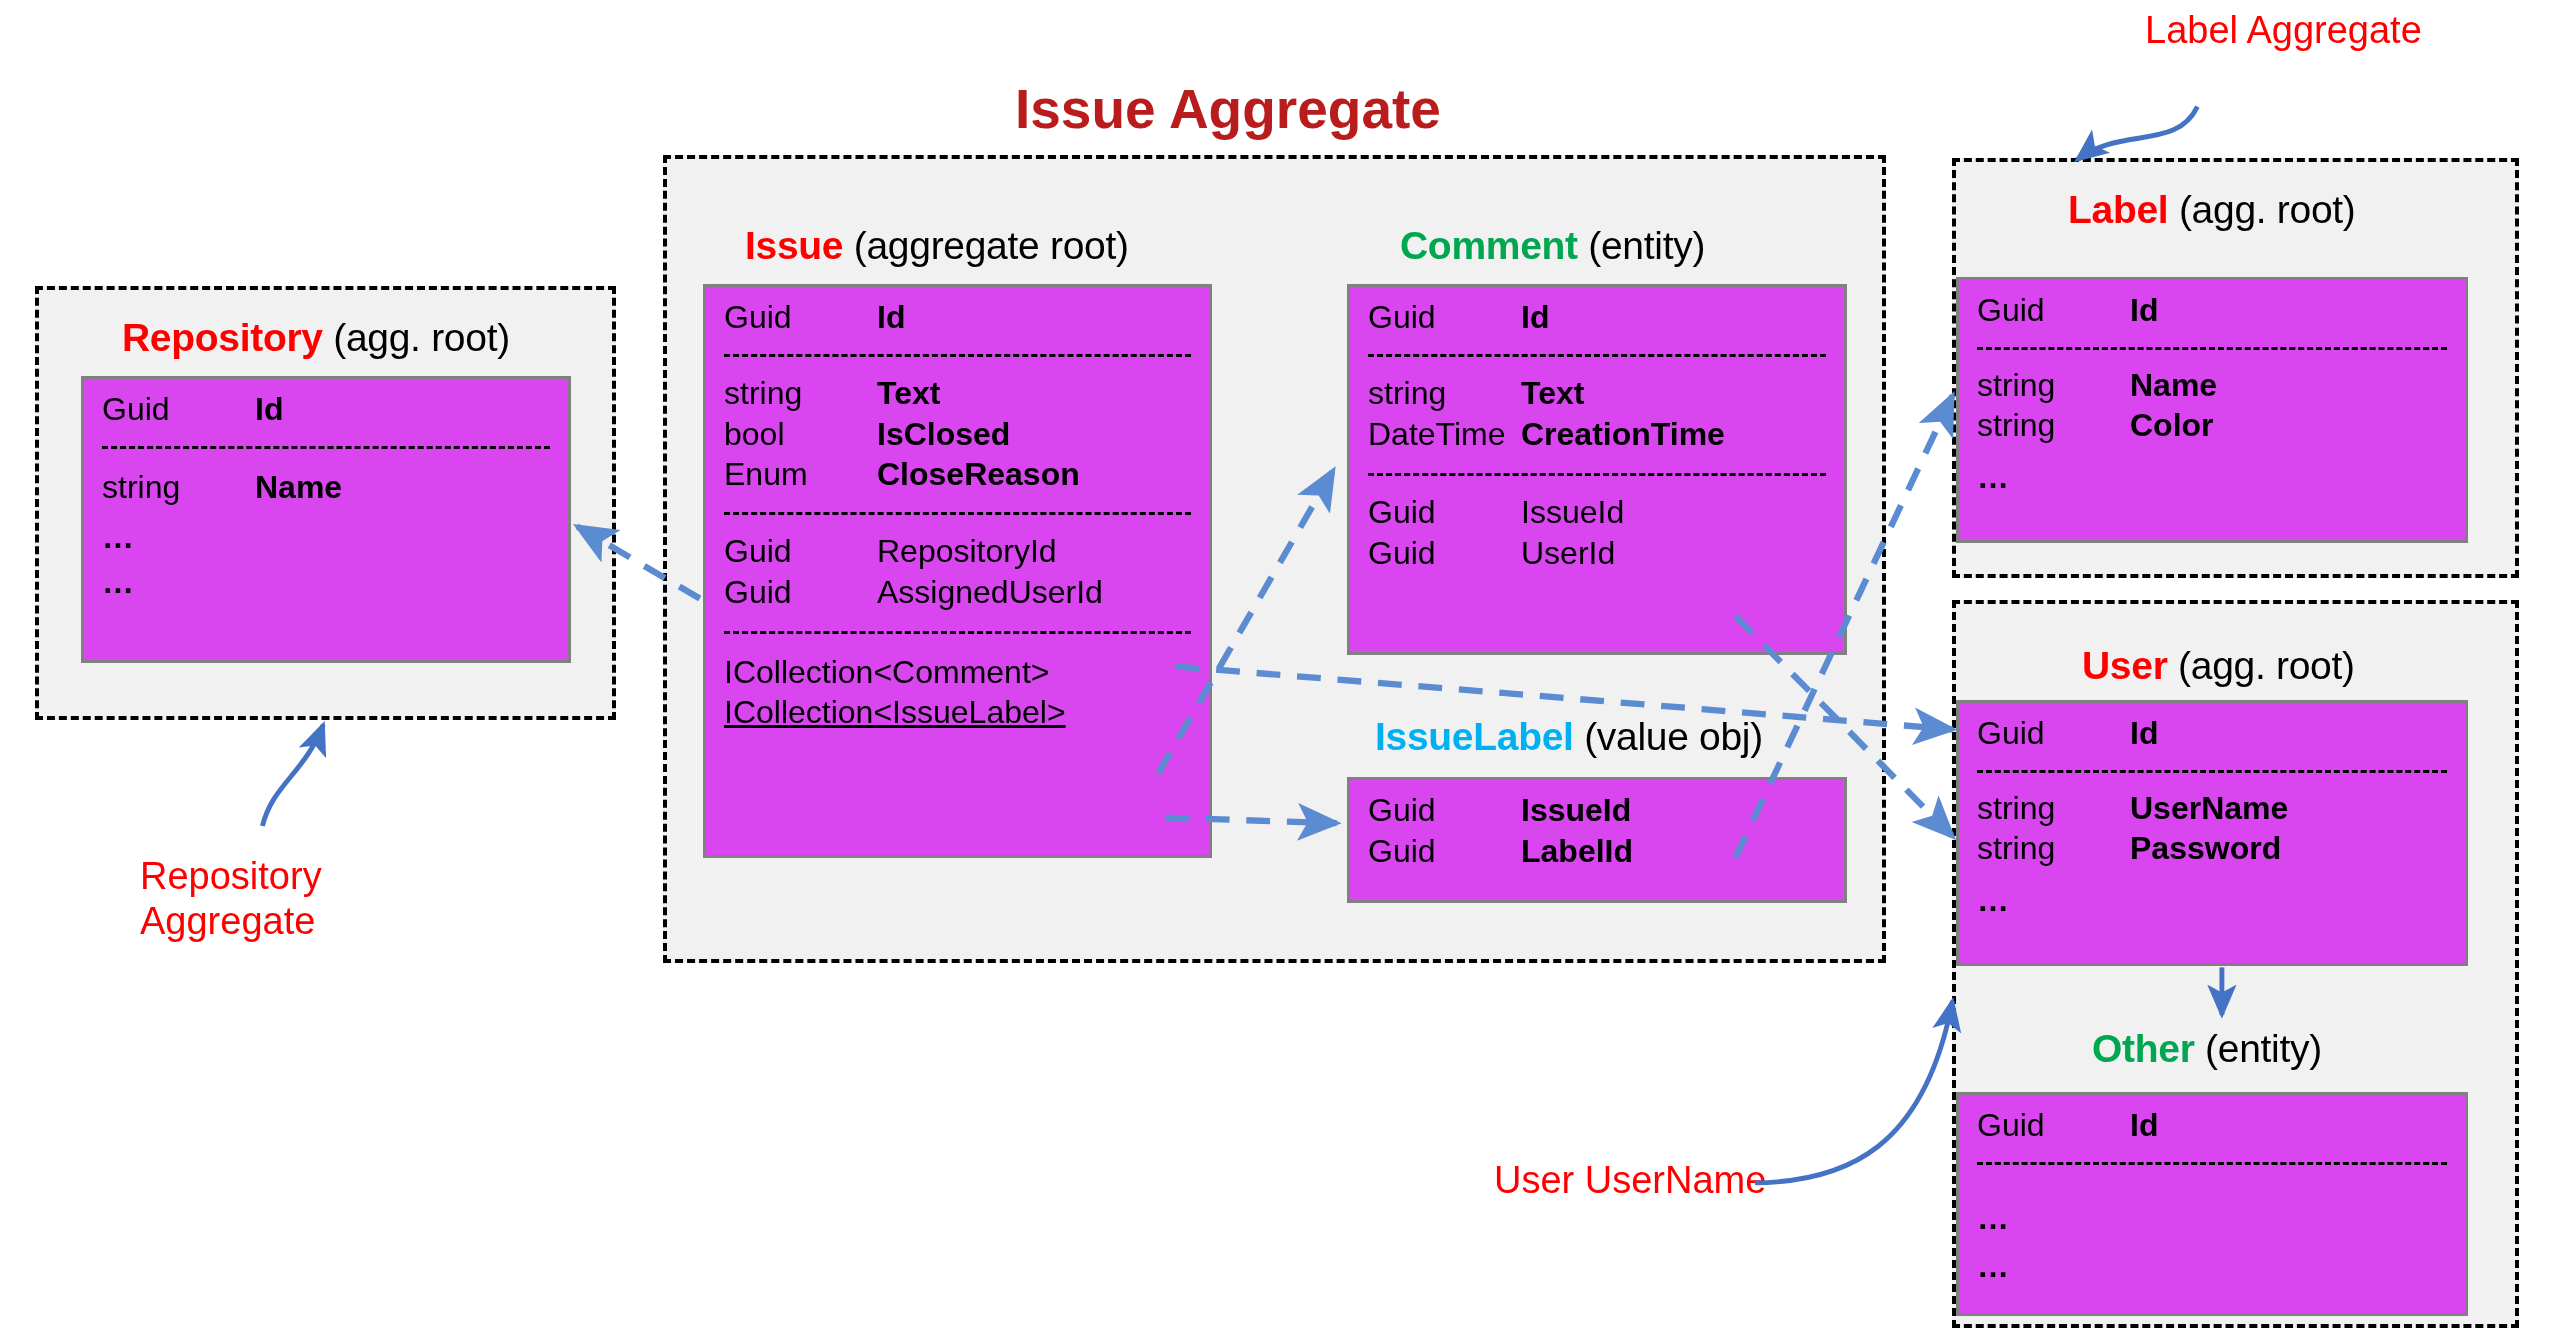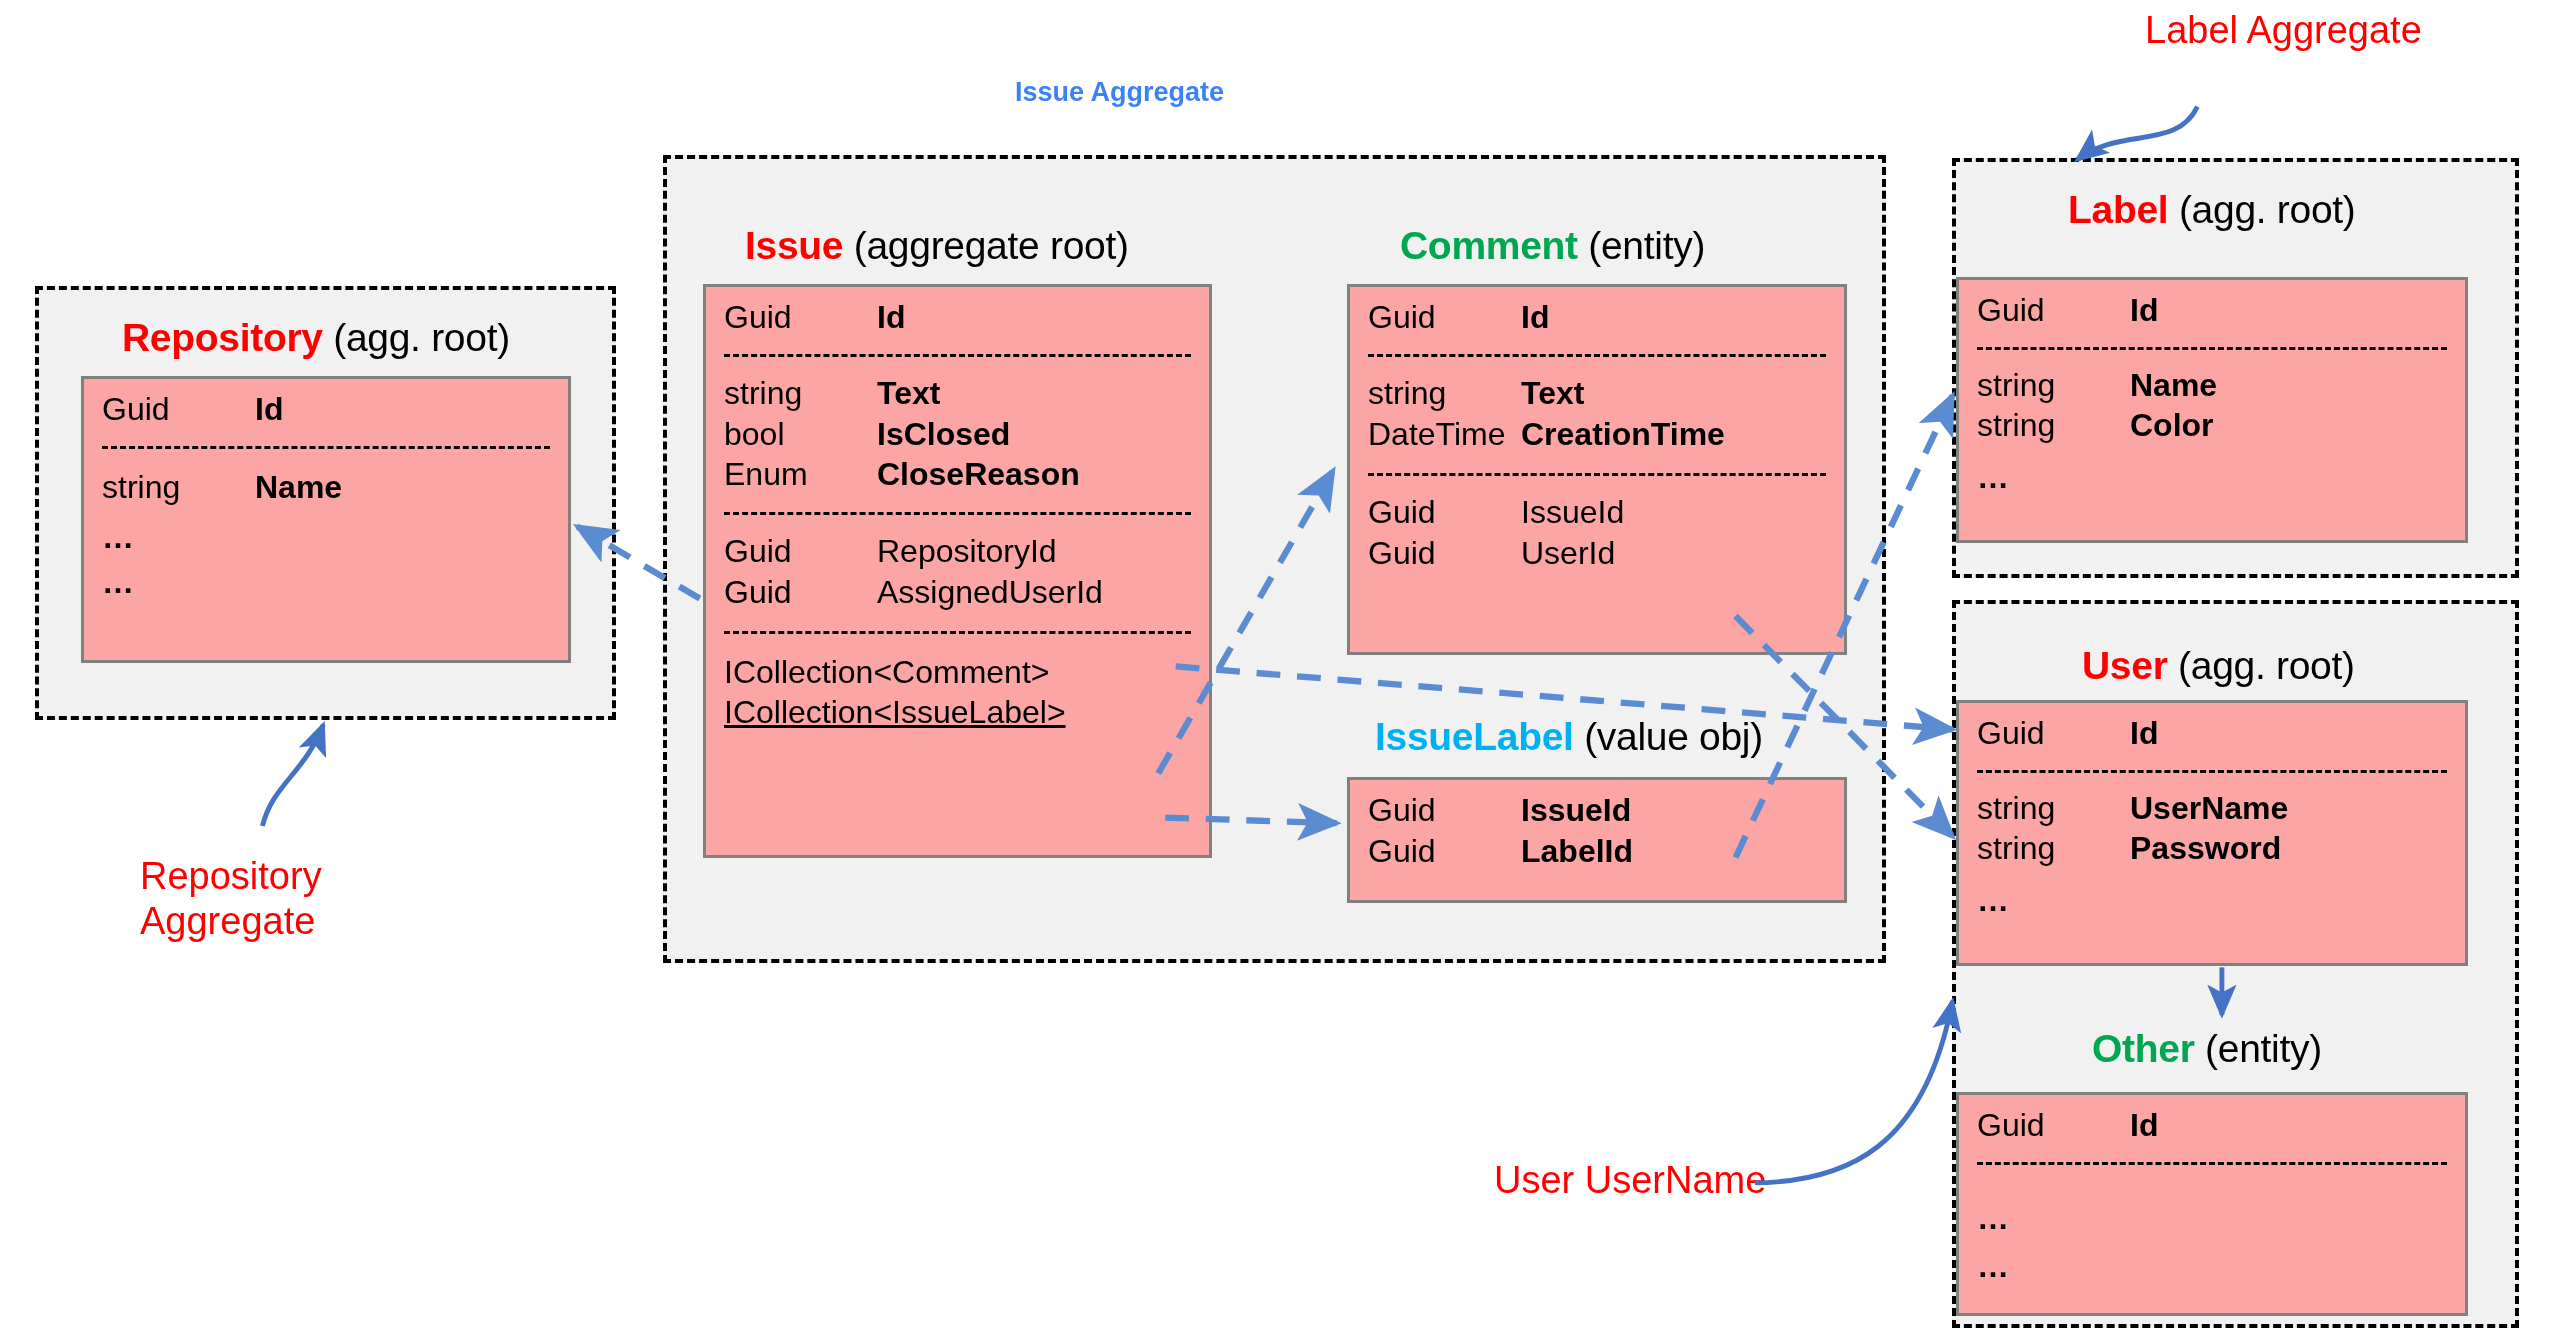--- a/index.html
+++ b/index.html
@@ -22,36 +22,36 @@
     color:#000;
     letter-spacing:-0.3px;
   }
   .ent-title .nm{font-weight:bold;}
   .ent-title .kind{font-weight:normal;}
   .red{color:#FF0000;}
   .green{color:#00A650;}
   .cyan{color:#00B0F0;}
   .zone-title{
     position:absolute;
-    font-size:27px;
+    font-size:55px;
     font-weight:bold;
-    color:#3b82f6;
+    color:#b91c1c;
     white-space:nowrap;
     text-align:right;
   }
   .annot{
     position:absolute;
     font-size:38px;
     color:#FF0000;
     white-space:nowrap;
     line-height:1.18;
   }
   .entity-box{
     position:absolute;
-    background:#fca5a5;
+    background:#d946ef;
     border:3.5px solid #808080;
     box-sizing:border-box;
   }
   .rows{position:relative;width:100%;height:100%;}
   .row{
     position:absolute;
     left:18px;right:18px;
     height:36px;
     display:flex;
     align-items:center;

